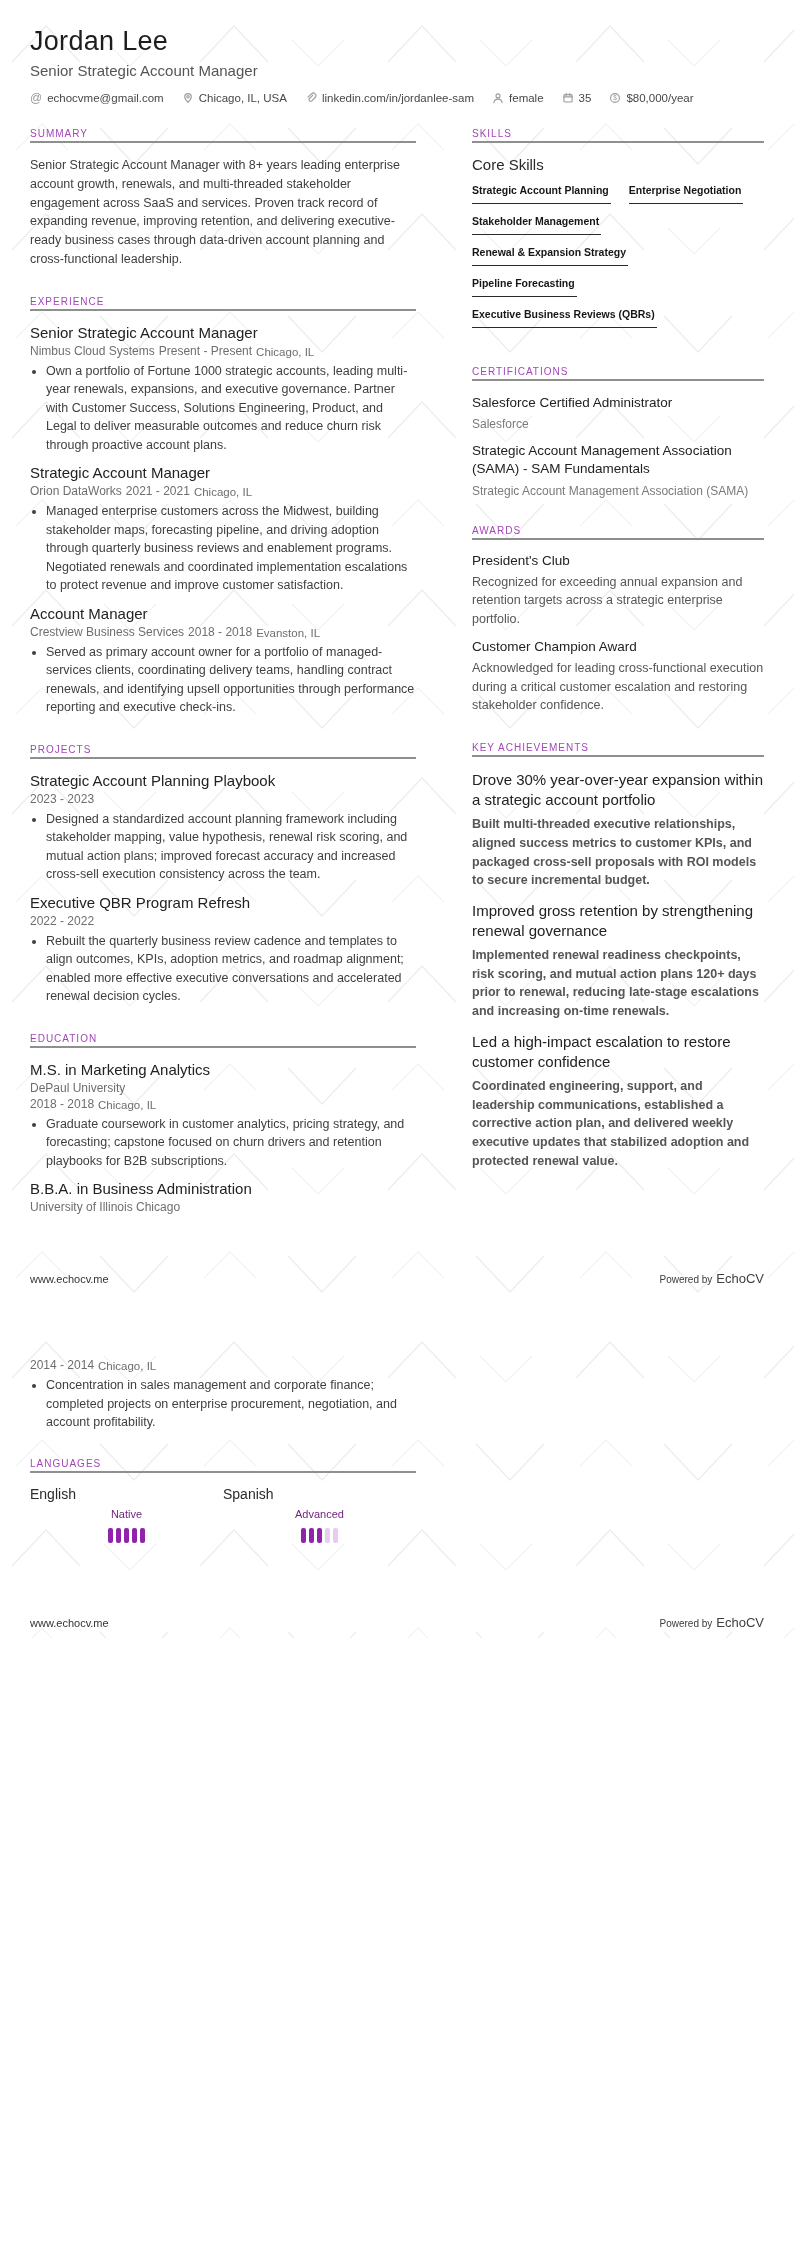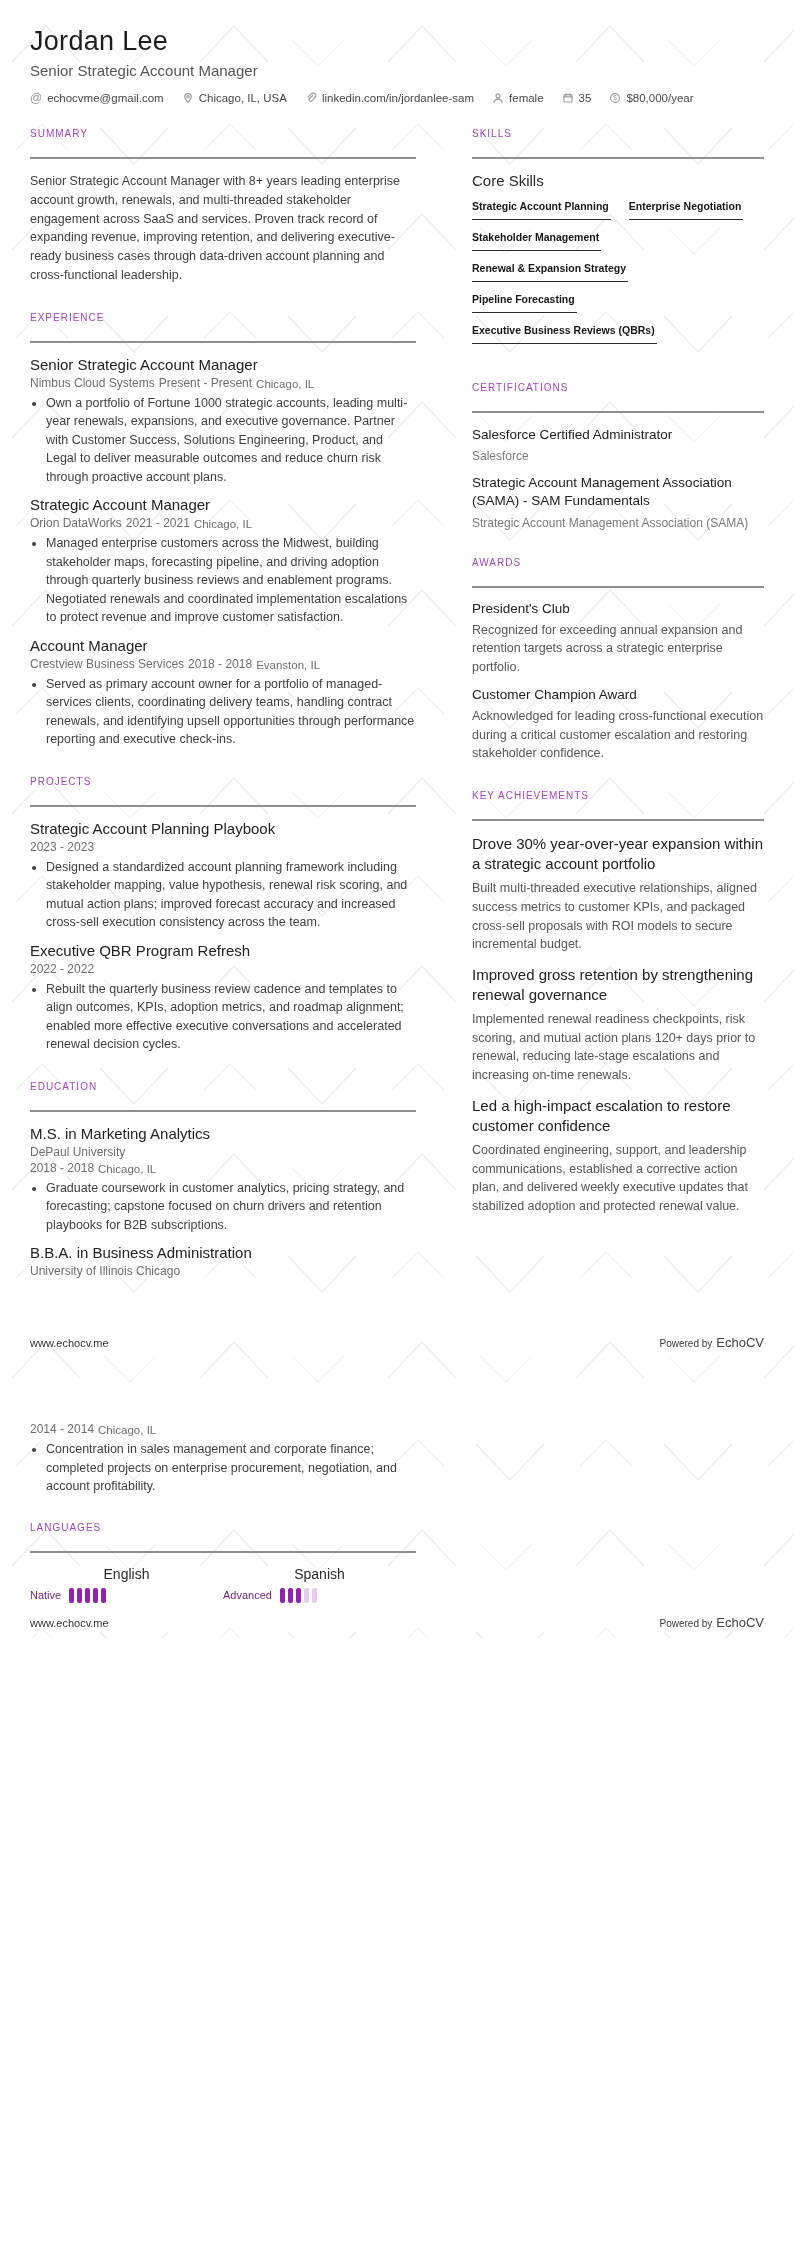--- a/index.html
+++ b/index.html
@@ -26,56 +26,56 @@
   .contact-item{display:flex;align-items:center;gap:5px;font-size:11.5px;color:#474747;}
   .contact-item .glyph{color:var(--icon);font-size:12px;line-height:1;display:inline-flex;}
   .contact-item svg{width:12px;height:12px;stroke:var(--icon);fill:none;stroke-width:1.1;stroke-linecap:round;stroke-linejoin:round;}
 
   
   .columns{display:flex;gap:56px;margin-top:24px;align-items:flex-start;}
   .col-left{width:386px;flex:0 0 386px;}
   .col-right{flex:1;min-width:0;}
 
   .section{margin-bottom:27px;}
-  .section-heading{font-size:10px;letter-spacing:1px;color:var(--accent);padding-bottom:18px;border-bottom:2px solid var(--rule);margin-bottom:13px;font-weight:400;}
+  .section-heading{font-size:10px;letter-spacing:1px;color:var(--accent);padding-bottom:2px;border-bottom:2px solid var(--rule);margin-bottom:13px;font-weight:400;}
   .body-text{font-size:12.5px;line-height:1.5;color:var(--body);}
 
   .entry{margin-bottom:10px;}
   .entry-title{font-size:15px;color:var(--ink);font-weight:400;margin-bottom:3px;}
   .entry-meta{font-size:12px;color:var(--muted);display:flex;gap:4px;flex-wrap:wrap;align-items:flex-end;margin-bottom:2px;}
   .entry-meta .loc{font-size:11.5px;}
   ul.bullets{margin:4px 0 6px 16px;}
   ul.bullets li{font-size:12.5px;line-height:1.48;color:var(--body);margin-bottom:2px;}
 
   
   .skills-group-title{font-size:15px;color:#2a2a2a;margin-bottom:11px;}
   .chips{display:flex;flex-wrap:wrap;}
   .chip{font-size:10.5px;font-weight:bold;color:#161616;border-bottom:1.5px solid #2b2b2b;padding:0 2px 7px 0;margin:0 18px 11px 0;white-space:nowrap;}
 
   
   .cert-title{font-size:13.5px;color:var(--ink);line-height:1.35;margin-bottom:5px;}
   .cert-issuer{font-size:12px;color:#7a7a7a;margin-bottom:11px;}
   .award-title{font-size:13.5px;color:var(--ink);margin-bottom:5px;}
   .award-desc{font-size:12.5px;line-height:1.5;color:#565656;margin-bottom:10px;}
   .ach-title{font-size:15px;color:var(--ink);line-height:1.33;margin-bottom:5px;}
-  .ach-desc{font-size:12.5px;line-height:1.5;color:#565656;margin-bottom:11px;}
+  .ach-desc{font-size:12.5px;line-height:1.5;color:#565656;margin-bottom:11px;font-weight:bold;}
 
   
   .page-footer{display:flex;justify-content:space-between;align-items:baseline;margin-top:30px;}
   .site-link{font-size:11px;color:#333;}
   .powered{font-size:10px;color:#3c3c3c;}
   .powered .brand{font-size:13px;color:#404040;margin-left:4px;}
   .bottom-footer{position:absolute;left:30px;right:30px;bottom:8px;display:flex;justify-content:space-between;align-items:baseline;z-index:1;}
 
   
   .page2{margin-top:72px;width:386px;}
   .languages-row{display:flex;gap:0;}
-  .language{width:205px;text-align:center;}
+  .language{width:205px;}
   .language-name{font-size:14px;color:#2a2a2a;margin-bottom:6px;}
-  .language-level{display:flex;align-items:center;gap:8px;}
+  .language-level{display:flex;align-items:center;gap:8px;flex-direction:column;}
   .level-label{font-size:11px;color:#6d1f7e;}
   .bars{display:inline-flex;gap:3px;align-items:center;}
   .bars .bar{width:5px;height:15px;border-radius:2px;background:var(--bar-empty);display:inline-block;}
   .bars .bar.filled{background:var(--bar-filled);}
 </style>
 </head>
 <body>
 
 <div class="page">
 

